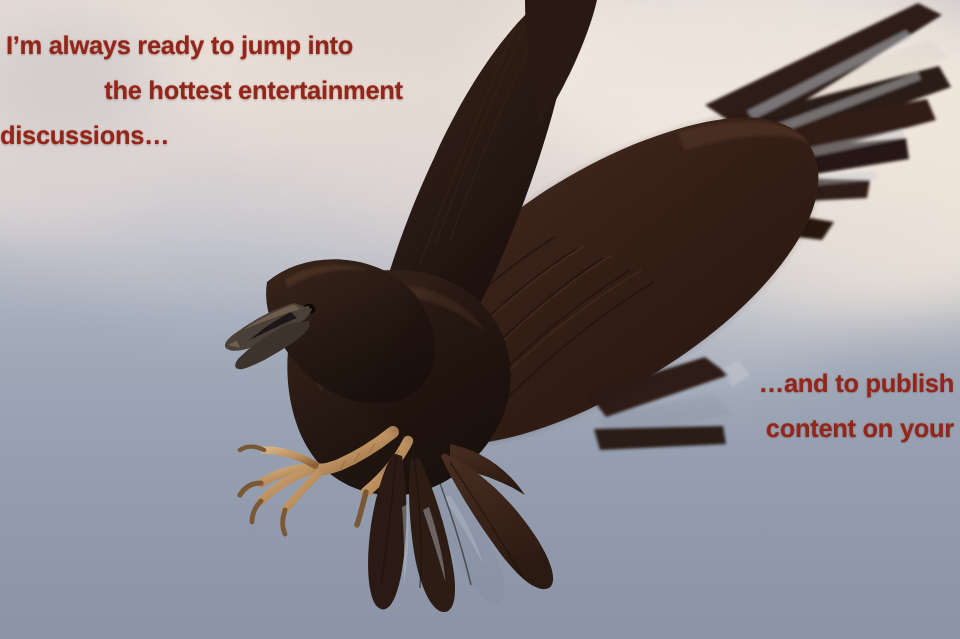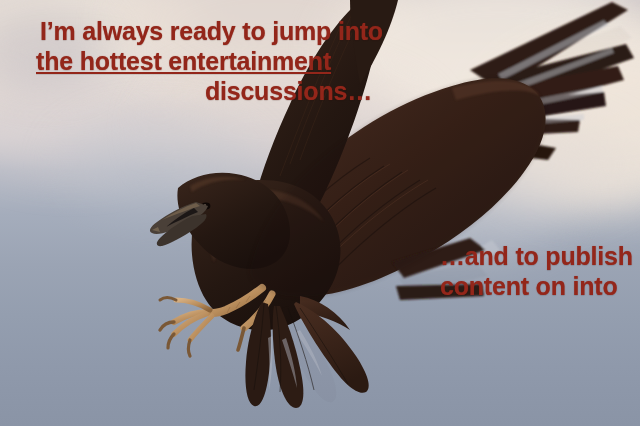--- a/index.html
+++ b/index.html
@@ -59,43 +59,42 @@
     pointer-events: none;
   }
   .bird svg { display:block; width:640px; height:426px; }
 
   
   .caption {
     position: absolute;
     color: #93261a;
     font-weight: bold;
     line-height: 30px;
-    font-size: 25px;
+    font-size: 17px;
     letter-spacing: -0.2px;
     text-shadow:
       0 0 1px rgba(147,38,26,.55),
       0 1px 1px rgba(0,0,0,.10);
     white-space: nowrap;
-    padding-left: 36px;
   }
   #caption-top {
     left: 0px;
     top: 16px;
     width: 356px;
     text-align: center;
   }
   #caption-top .ln1 { text-align: left; padding-left: 4px; }
-  #caption-top .ln2 { text-align: left; padding-right: 18px; text-decoration: underline; }
-  #caption-top .ln3 { text-align: right; padding-right: 20px; }
+  #caption-top .ln2 { text-align: center; padding-right: 18px; }
+  #caption-top .ln3 { text-align: left; padding-right: 20px; }
 
   #caption-bottom {
     left: 404px;
     top: 241px;
     width: 232px;
-    text-align: left;
+    text-align: right;
   }
   #caption-bottom .ln { display:block; }
 </style>
 </head>
 <body>
 
 <div id="stage">
 
   <div class="sky">
     <div class="cloud c1"></div>
@@ -330,16 +329,16 @@
   </div>
 
   <div class="caption" id="caption-top">
     <div class="ln1">I’m always ready to jump into</div>
     <div class="ln2">the hottest entertainment</div>
     <div class="ln3">discussions…</div>
   </div>
 
   <div class="caption" id="caption-bottom">
     <span class="ln">…and to publish</span>
-    <span class="ln">content on into</span>
+    <span class="ln">content on your</span>
   </div>
 
 </div>
 
 </body></html>

